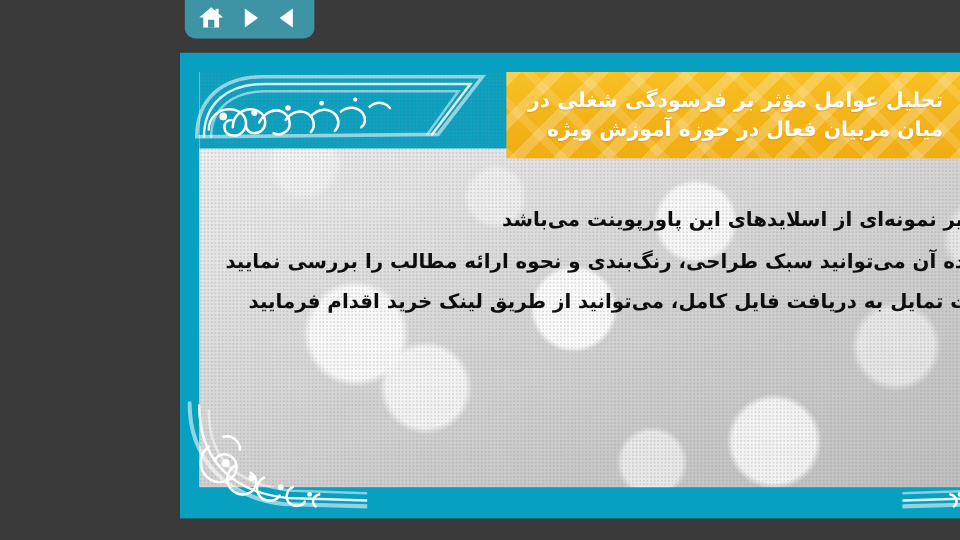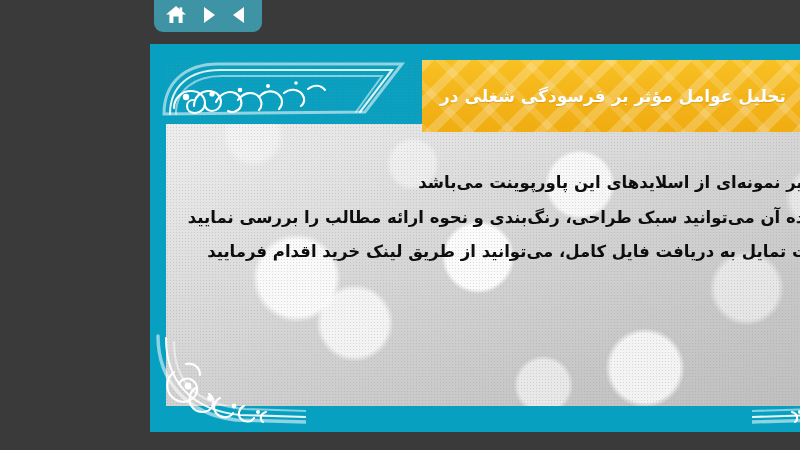--- a/index.html
+++ b/index.html
@@ -191,20 +191,21 @@
           <circle cx="32" cy="56" r="3.4" fill="#ffffff" stroke="none"></circle>
           <circle cx="54" cy="68" r="2.8" fill="#ffffff" stroke="none"></circle>
           <circle cx="78" cy="76" r="2.4" fill="#ffffff" stroke="none"></circle>
           <circle cx="102" cy="82" r="2" fill="#ffffff" stroke="none"></circle>
         </g>
       </svg>
     </div>
 
     <div class="banner">
       <div class="banner-line">تحلیل عوامل مؤثر بر فرسودگی شغلی در</div>
+      <div class="banner-line">میان مربیان فعال در حوزه آموزش ویژه</div>
     </div>
 
     <div class="medallion">
       <svg width="86" height="86" viewBox="0 0 100 100">
         <circle cx="50" cy="50" r="48" fill="#e8a81b" stroke="#c98c10" stroke-width="1.6"></circle>
         <circle cx="50" cy="50" r="45" fill="none" stroke="#1b8fa8" stroke-width="4"></circle>
         <circle cx="50" cy="50" r="40" fill="#f0b51c"></circle>
         <g>
           <g>
             <circle cx="50" cy="13" r="6" fill="#1d7f9c"></circle>

